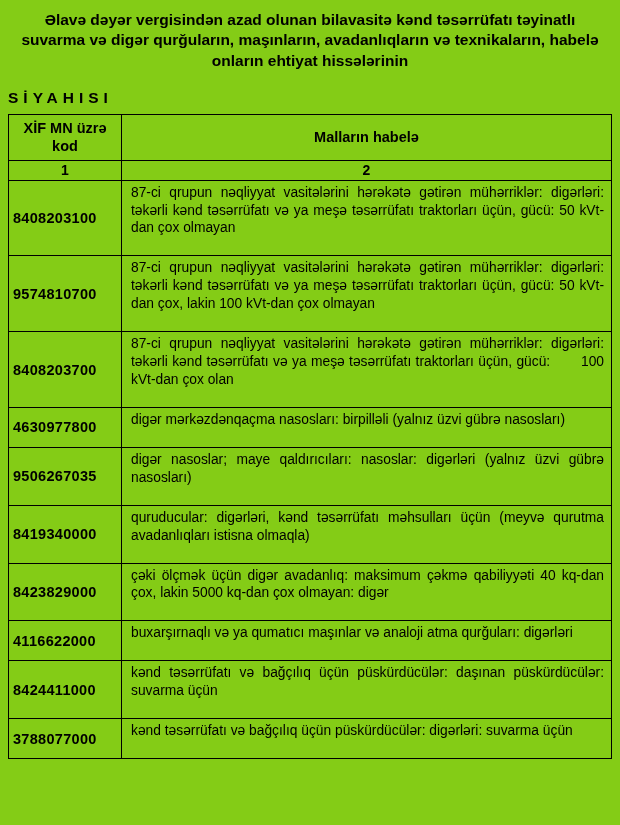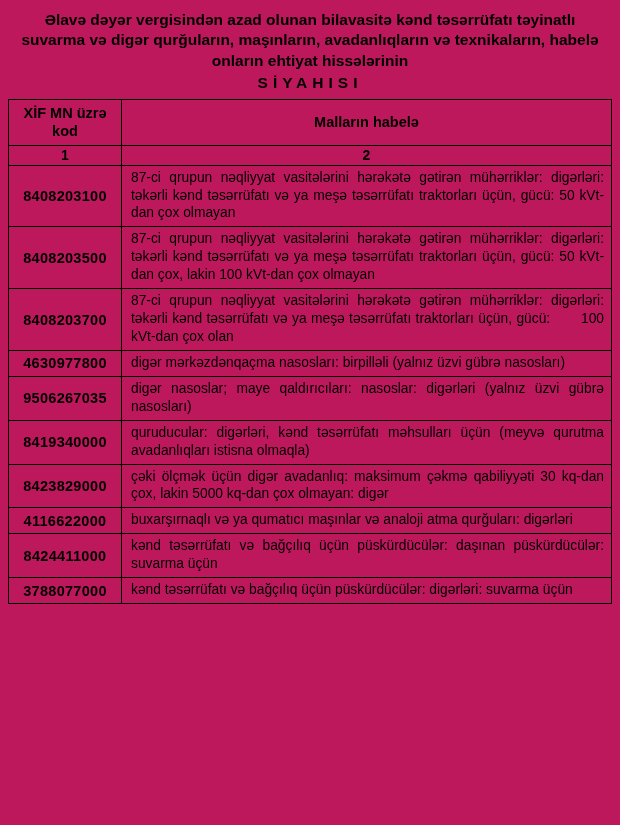--- a/index.html
+++ b/index.html
@@ -7,36 +7,36 @@
     padding: 0;
     background: #ffffff;
     color: #000000;
     font-family: "Liberation Sans", sans-serif;
   }
   .page {
     width: 620px;
     min-height: 825px;
     box-sizing: border-box;
     padding: 8px 8px 10px 8px;
-    background: #be185d;
+    background: #84cc16;
   }
   .doc-title {
     font-weight: bold;
     font-size: 15.5px;
     line-height: 1.32;
     text-align: center;
     max-width: 596px;
     margin: 2px auto 0 auto;
   }
   .doc-subtitle {
     font-weight: bold;
     font-size: 15.5px;
-    text-align: center;
+    text-align: left;
     letter-spacing: 5px;
-    margin: 3px auto 7px auto;
+    margin: 18px auto 7px auto;
   }
   table.goods {
     width: 100%;
     border-collapse: collapse;
     table-layout: fixed;
     border-radius: 13px;
   }
   table.goods th,
   table.goods td {
     border: 1.6px solid #000000;
@@ -52,31 +52,30 @@
   }
   td.num {
     font-weight: bold;
     font-size: 14px;
     text-align: center;
     padding: 1px 0 2px 0;
   }
   td.code {
     font-weight: bold;
     font-size: 14.5px;
-    text-align: center;
     vertical-align: middle;
     padding: 2px 4px;
     letter-spacing: 0.3px;
   }
   td.desc {
     font-size: 13.8px;
     line-height: 1.3;
     text-align: justify;
     vertical-align: middle;
-    padding: 3px 7px 4px 9px;
+    padding: 3px 7px 18px 9px;
   }
 </style>
 </head>
 <body>
 
 <div class="page">
 
   <div class="doc-title">Əlavə dəyər vergisindən azad olunan bilavasitə kənd təsərrüfatı təyinatlı suvarma və digər qurğuların, maşınların, avadanlıqların və texnikaların, habelə onların ehtiyat hissələrinin</div>
 
   <div class="doc-subtitle">SİYAHISI</div>
@@ -95,42 +94,42 @@
         <td class="num">1</td>
         <td class="num">2</td>
       </tr>
     </thead>
     <tbody>
       <tr>
         <td class="code">8408203100</td>
         <td class="desc">87-ci qrupun nəqliyyat vasitələrini hərəkətə gətirən mühərriklər: digərləri: təkərli kənd təsərrüfatı və ya meşə təsərrüfatı traktorları üçün, gücü:  50 kVt-dan çox olmayan</td>
       </tr>
       <tr>
-        <td class="code">8408203500</td>
+        <td class="code">9574810700</td>
         <td class="desc">87-ci qrupun nəqliyyat vasitələrini hərəkətə gətirən mühərriklər: digərləri: təkərli kənd təsərrüfatı və ya meşə təsərrüfatı traktorları üçün, gücü: 50 kVt-dan çox, lakin 100 kVt-dan çox olmayan</td>
       </tr>
       <tr>
         <td class="code">8408203700</td>
         <td class="desc">87-ci qrupun nəqliyyat vasitələrini hərəkətə gətirən mühərriklər: digərləri: təkərli kənd təsərrüfatı və ya meşə təsərrüfatı traktorları üçün, gücü:&nbsp;&nbsp;&nbsp;&nbsp;&nbsp;&nbsp;&nbsp;100 kVt-dan çox olan</td>
       </tr>
       <tr>
         <td class="code">4630977800</td>
         <td class="desc">digər mərkəzdənqaçma nasosları: birpilləli (yalnız üzvi gübrə nasosları)</td>
       </tr>
       <tr>
         <td class="code">9506267035</td>
         <td class="desc">digər nasoslar; maye qaldırıcıları: nasoslar: digərləri (yalnız üzvi gübrə nasosları)</td>
       </tr>
       <tr>
         <td class="code">8419340000</td>
         <td class="desc">quruducular: digərləri, kənd təsərrüfatı məhsulları üçün (meyvə qurutma avadanlıqları istisna olmaqla)</td>
       </tr>
       <tr>
         <td class="code">8423829000</td>
-        <td class="desc">çəki ölçmək üçün digər avadanlıq: maksimum çəkmə qabiliyyəti 30 kq-dan çox, lakin 5000 kq-dan çox olmayan: digər</td>
+        <td class="desc">çəki ölçmək üçün digər avadanlıq: maksimum çəkmə qabiliyyəti 40 kq-dan çox, lakin 5000 kq-dan çox olmayan: digər</td>
       </tr>
       <tr>
         <td class="code">4116622000</td>
         <td class="desc">buxarşırnaqlı və ya qumatıcı maşınlar və analoji atma qurğuları: digərləri</td>
       </tr>
       <tr>
         <td class="code">8424411000</td>
         <td class="desc">kənd təsərrüfatı və bağçılıq üçün püskürdücülər: daşınan püskürdücülər: suvarma üçün</td>
       </tr>
       <tr>

